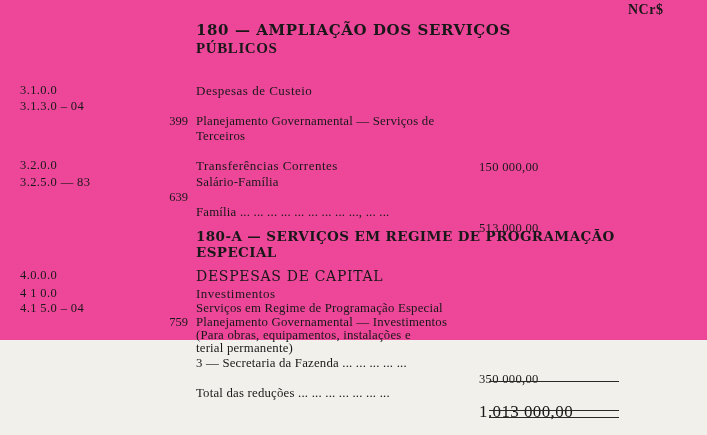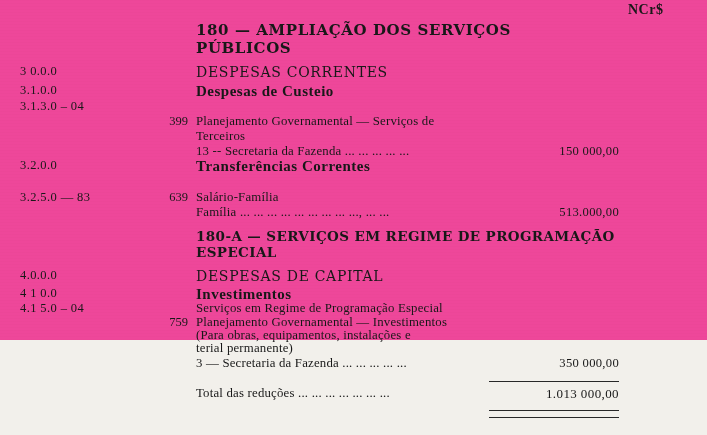--- a/index.html
+++ b/index.html
@@ -47,21 +47,21 @@
     position: absolute;
     left: 196px;
     top: 22px;
     width: 420px;
     font-size: 15px;
     font-weight: bold;
     letter-spacing: .6px;
     line-height: 1.18;
     font-family: "DejaVu Serif", serif;
   }
-  .title-block .l2 { display:block; }
+  .title-block .l2 { display:block;font-family:Liberation Serif, serif; }
 
   .subtitle-block {
     position: absolute;
     left: 196px;
     top: 228px;
     width: 420px;
     font-size: 13.5px;
     font-weight: bold;
     letter-spacing: .4px;
     line-height: 1.2;
@@ -93,34 +93,33 @@
   }
   .desc {
     position: absolute;
     left: 196px;
     top: 0;
     font-size: 12.8px;
     letter-spacing: .2px;
     white-space: nowrap;
     font-family: "Liberation Serif", serif;
   }
-  .desc.bold { font-weight: bold; font-size: 15px; letter-spacing:.5px; }
+  .desc.bold { font-weight: normal; font-size: 13px; letter-spacing:.5px; }
   .desc.big { font-size: 14px; letter-spacing: .7px; font-family:"DejaVu Serif", serif; }
   .amount {
     position: absolute;
     right: 88px;
-    top: 0;
+    top: 16px;
     width: 140px;
-    text-align: right;
     font-size: 12.6px;
     letter-spacing: .3px;
     font-family: "Liberation Serif", serif;
   }
   .amount.total {
-    font-size: 13px;
+    font-size: 17px;
     letter-spacing: .4px;
   }
   .rule {
     position: absolute;
     height: 0;
     border-top: 1px solid #2a2a2a;
   }
   .rule.r1 { right: 88px; width: 130px; top: 381px; }
   .rule.r2 { right: 88px; width: 130px; top: 410px; }
   .rule.r3 { right: 88px; width: 130px; top: 417px; }
@@ -135,26 +134,20 @@
   <div class="title-block">
     <span class="l1">180 — AMPLIAÇÃO DOS SERVIÇOS</span>
     <span class="l2">PÚBLICOS</span>
   </div>
 
   <div class="subtitle-block">
     <span class="l1">180-A — SERVIÇOS EM REGIME DE</span>
     <span class="l2">PROGRAMAÇÃO ESPECIAL</span>
   </div>
 
-  <div class="row" style="top:64px">
-    <span class="code">3 0.0.0</span>
-    <span class="subcode"></span>
-    <span class="desc big">DESPESAS CORRENTES</span>
-    <span class="amount"></span>
-  </div>
 
   <div class="row" style="top:83px">
     <span class="code">3.1.0.0</span>
     <span class="subcode"></span>
     <span class="desc bold">Despesas de Custeio</span>
     <span class="amount"></span>
   </div>
 
   <div class="row" style="top:99px">
     <span class="code">3.1.3.0  –  04</span>
@@ -172,32 +165,31 @@
   <div class="row" style="top:129px">
     <span class="code"></span>
     <span class="subcode"></span>
     <span class="desc">Terceiros</span>
     <span class="amount"></span>
   </div>
 
   <div class="row" style="top:144px">
     <span class="code"></span>
     <span class="subcode"></span>
-    <span class="desc">13 -- Secretaria da Fazenda ... ... ... ... ...</span>
     <span class="amount">150 000,00</span>
   </div>
 
   <div class="row" style="top:158px">
     <span class="code">3.2.0.0</span>
     <span class="subcode"></span>
     <span class="desc bold">Transferências Correntes</span>
     <span class="amount"></span>
   </div>
 
-  <div class="row" style="top:190px">
+  <div class="row" style="top:175px">
     <span class="code">3.2.5.0  —  83</span>
     <span class="subcode"></span>
     <span class="desc">Salário-Família</span>
     <span class="amount"></span>
   </div>
 
   <div class="row" style="top:190px">
     <span class="code"></span>
     <span class="subcode">639</span>
     <span class="amount"></span>

